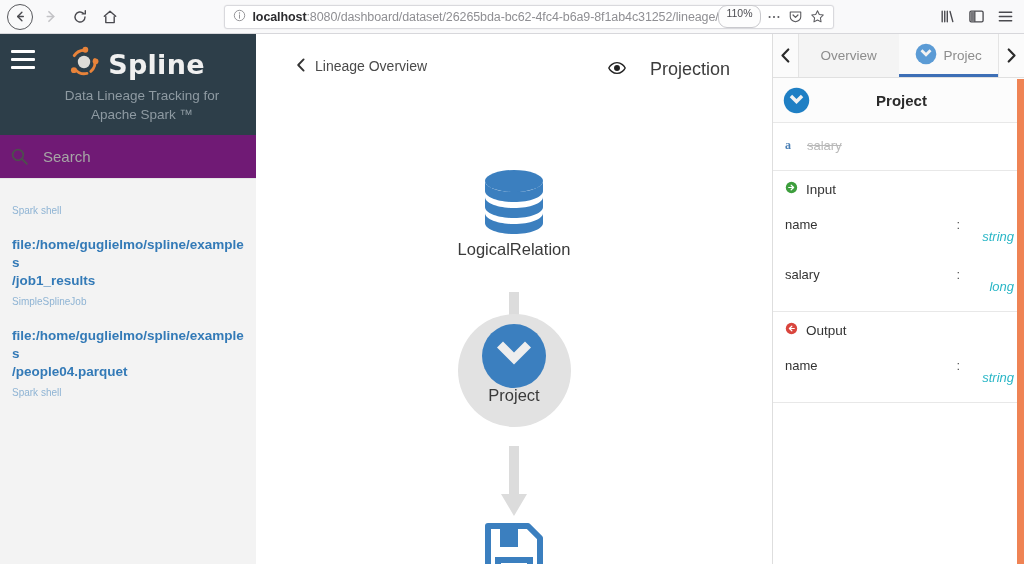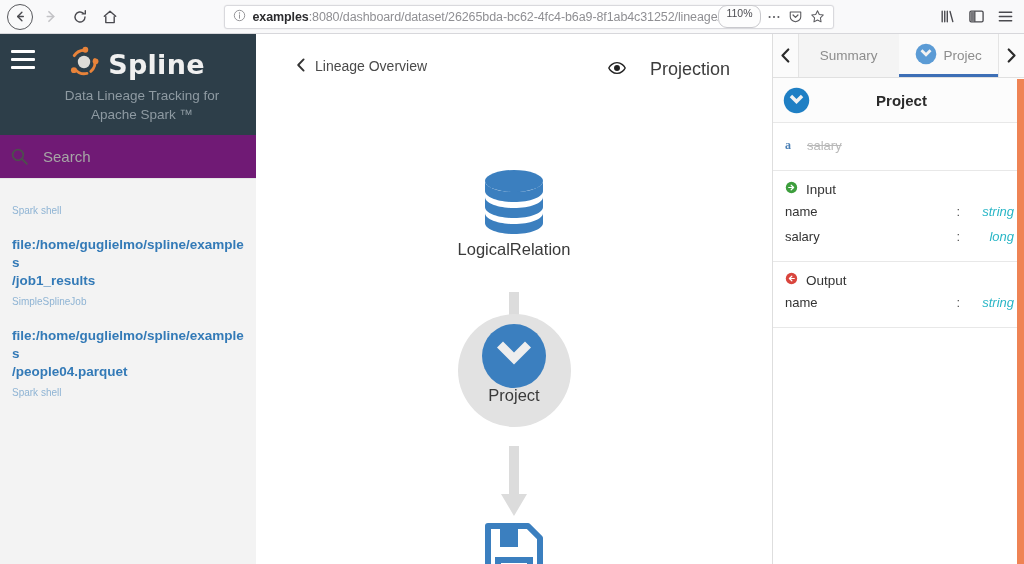--- a/index.html
+++ b/index.html
@@ -172,21 +172,21 @@
     font-size: 13.5px; color: #333;
   }
   .attr-row {
     display: flex; align-items: center; padding: 5px 10px 5px 12px;
     font-size: 13px; color: #333;
   }
   .attr-icon { width: 16px; flex: 0 0 auto; display:flex; align-items:center; }
   .attr-name { flex: 1; }
   .attr-name.dropped { color: #b9b9b9; text-decoration: line-through; padding-left: 6px; }
   .attr-colon { color: #555; padding-right: 10px; }
-  .attr-type { color: #29b6c6; font-style: italic; font-size: 13px; text-align: right; min-width: 44px; }
+  .attr-type { color: #29b6c6; font-style: italic; font-size: 13px; text-align: right; min-width: 44px; margin-top: 25px; }
 
   #right-strip {
     position: absolute; top: 79px; right: 0; width: 7px; height: 485px;
     background: #ef8354;
   }
 </style>
 </head>
 <body>
 
 <div id="browser-bar">
@@ -227,21 +227,21 @@
 
   <div id="urlbar-wrap">
     <div id="urlbar">
       <span id="url-info-icon">
         <svg width="13" height="13" viewBox="0 0 16 16">
             <circle cx="8" cy="8" r="6.4" fill="none" stroke="currentColor" stroke-width="1.1"></circle>
             <circle cx="8" cy="5" r="0.85" fill="currentColor"></circle>
             <path d="M8 7.2v4.2" stroke="currentColor" stroke-width="1.1" stroke-linecap="round"></path>
           </svg>
       </span>
-      <span id="url-text"><b>examples</b><span>:8080/dashboard/dataset/26265bda-bc62-4fc4-b6a9-8f1ab4c31252/lineage/part</span></span>
+      <span id="url-text"><b>localhost</b><span>:8080/dashboard/dataset/26265bda-bc62-4fc4-b6a9-8f1ab4c31252/lineage/part</span></span>
       <span id="zoom-badge">110%</span>
       <span class="ub-icon">
         <svg width="16" height="16" viewBox="0 0 16 16">
             <circle cx="3.6" cy="8" r="1.05" fill="currentColor"></circle>
             <circle cx="8" cy="8" r="1.05" fill="currentColor"></circle>
             <circle cx="12.4" cy="8" r="1.05" fill="currentColor"></circle>
           </svg>
       </span>
       <span class="ub-icon">
         <svg width="15" height="15" viewBox="0 0 16 16">
@@ -410,21 +410,21 @@
 </div>
 
 <div id="rightpanel">
   <div id="tabbar">
     <div class="tab-arrow">
       <svg width="11" height="15" viewBox="0 0 10 14">
           <path d="M7.6 1.4L2.2 7l5.4 5.6" fill="none" stroke="currentColor" stroke-width="2" stroke-linecap="round" stroke-linejoin="round"></path>
         </svg>
     </div>
     <div class="tab">
-      <span class="tab-label">Summary</span>
+      <span class="tab-label">Overview</span>
     </div>
     <div class="tab active">
       <span>
         <svg width="22" height="22" viewBox="0 0 68 68">
             <circle cx="34" cy="34" r="32" fill="#5b9bd5"></circle>
             <path d="M17 25.5l17 17 17-17-6-6-11 11-11-11z" fill="#f2f2f2"></path>
           </svg>
       </span>
       <span class="tab-label">Projec</span>
       <span class="tab-underline"></span>

